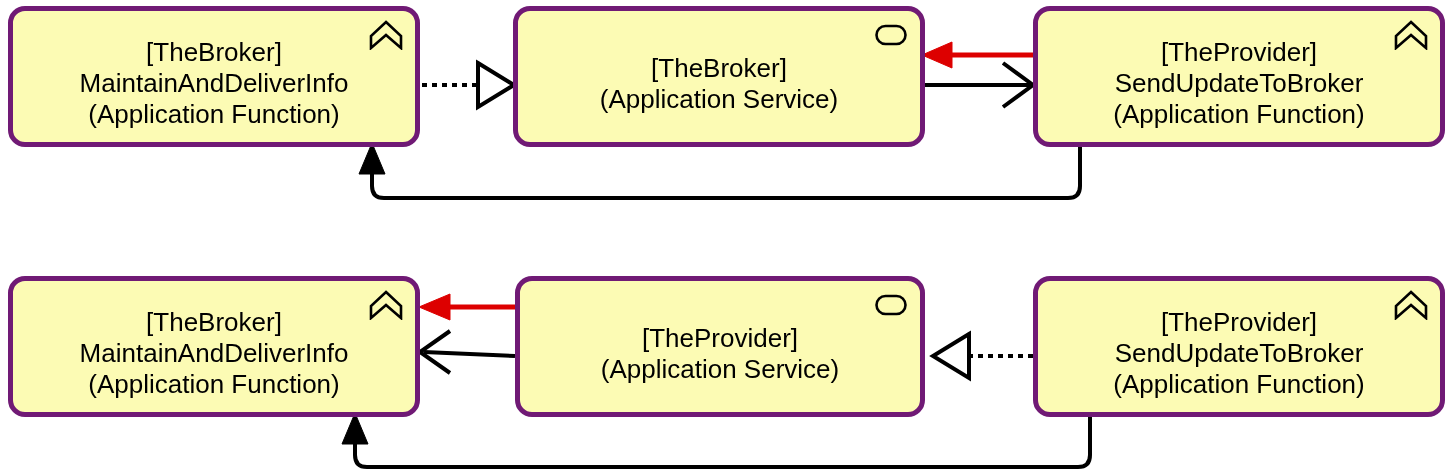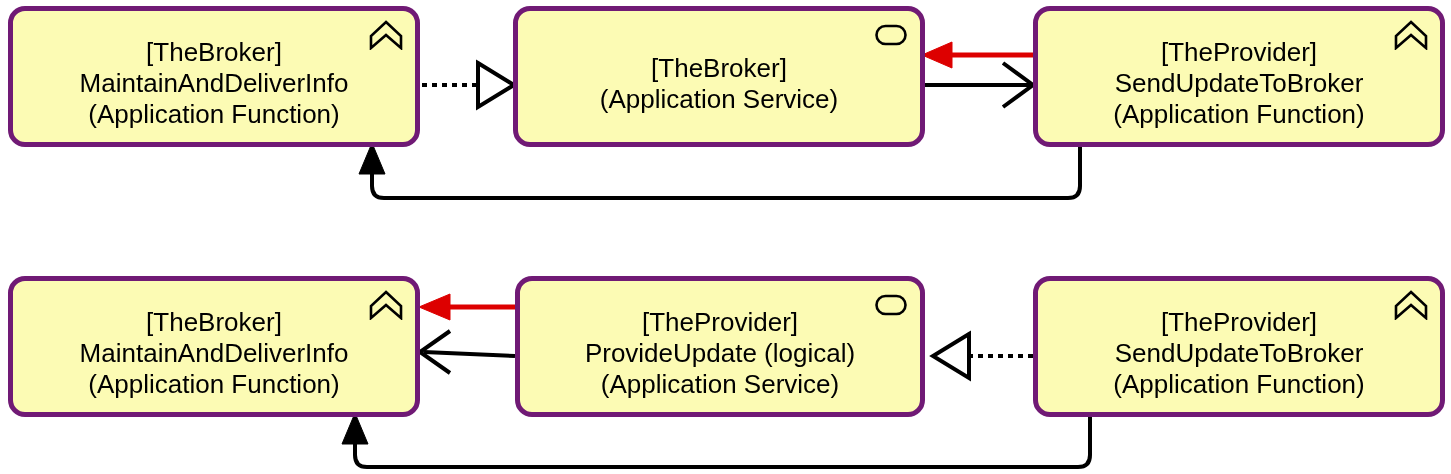--- a/index.html
+++ b/index.html
@@ -147,21 +147,20 @@
     <span class="node-label">(Application Function)</span>
   </div>
 
   <div class="node" style="left:515px; top:276px; width:410px; height:141px;">
     <span class="node-icon">
       <svg viewBox="0 0 34 30" width="34" height="30">
         <rect x="2.5" y="6" width="29" height="18" rx="9" ry="9" fill="none" stroke="#000000" stroke-width="2.6"></rect>
       </svg>
     </span>
     <span class="node-label">[TheProvider]</span>
-    <span class="node-label">ProvideUpdate (logical)</span>
     <span class="node-label">(Application Service)</span>
   </div>
 
   <div class="node" style="left:1033px; top:276px; width:412px; height:141px;">
     <span class="node-icon">
       <svg viewBox="0 0 34 30" width="34" height="30">
         <polygon points="17,2 32,16 32,28 17,15 2,28 2,16" fill="none" stroke="#000000" stroke-width="2.6" stroke-linejoin="miter"></polygon>
       </svg>
     </span>
     <span class="node-label">[TheProvider]</span>

